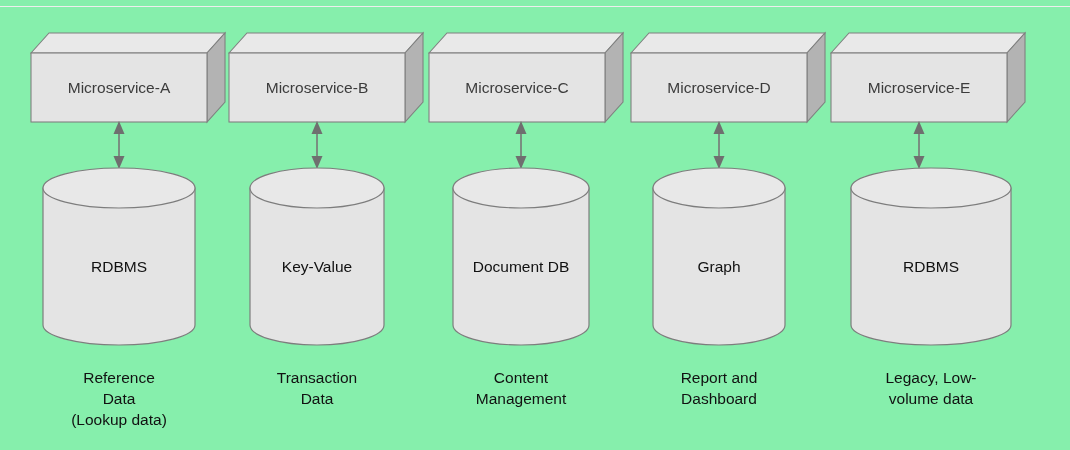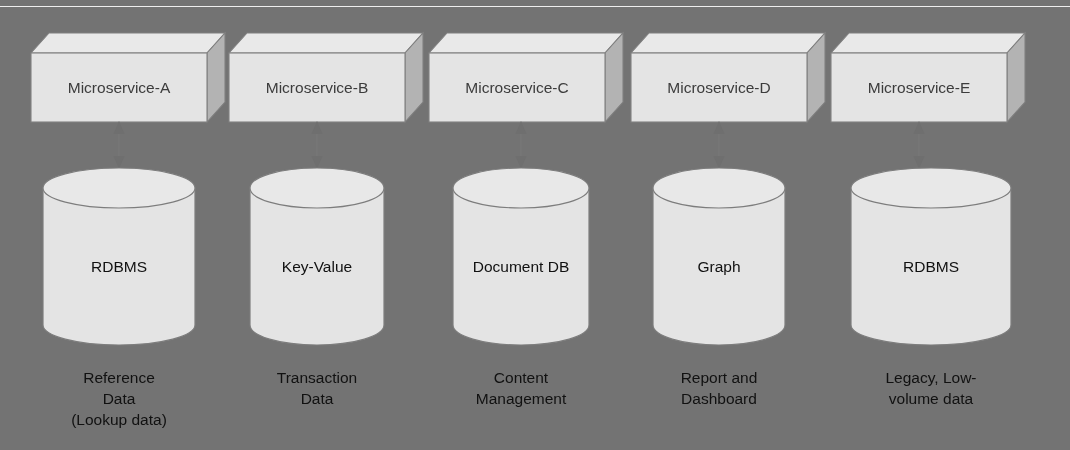--- a/index.html
+++ b/index.html
@@ -10,21 +10,21 @@
   body {
     width: 1070px;
     height: 450px;
     font-family: "Liberation Sans", sans-serif;
     overflow: hidden;
   }
   #diagram-root {
     position: relative;
     width: 1070px;
     height: 450px;
-    background: #737373;
+    background: #86efac;
   }
   #diagram-svg {
     display: block;
     width: 1070px;
     height: 450px;
   }
   .box-face-front {
     fill: #e4e4e4;
     stroke: #808080;
     stroke-width: 1.1;

